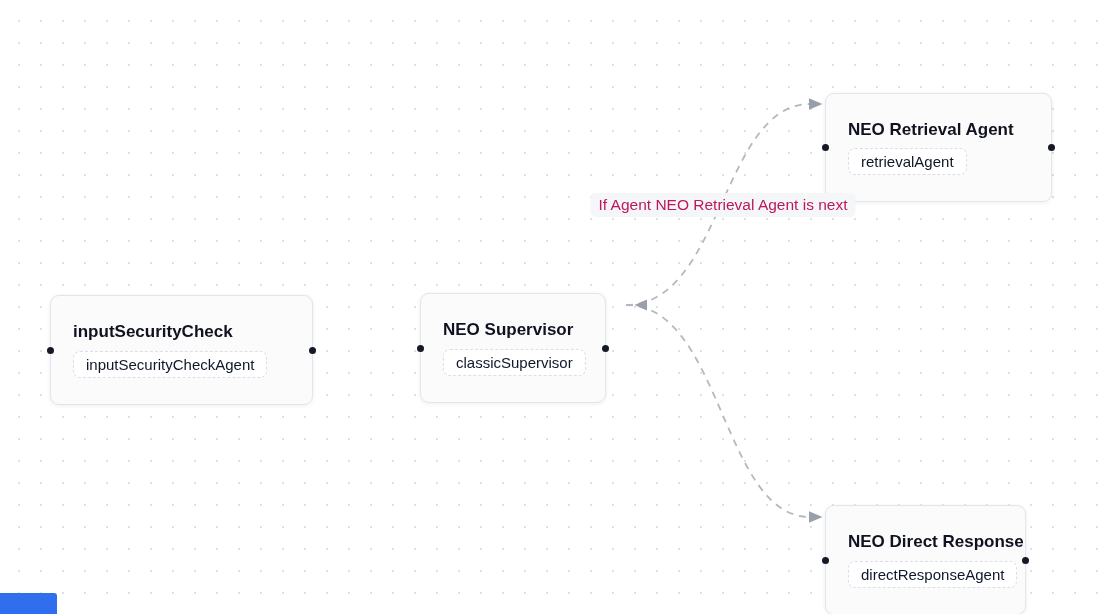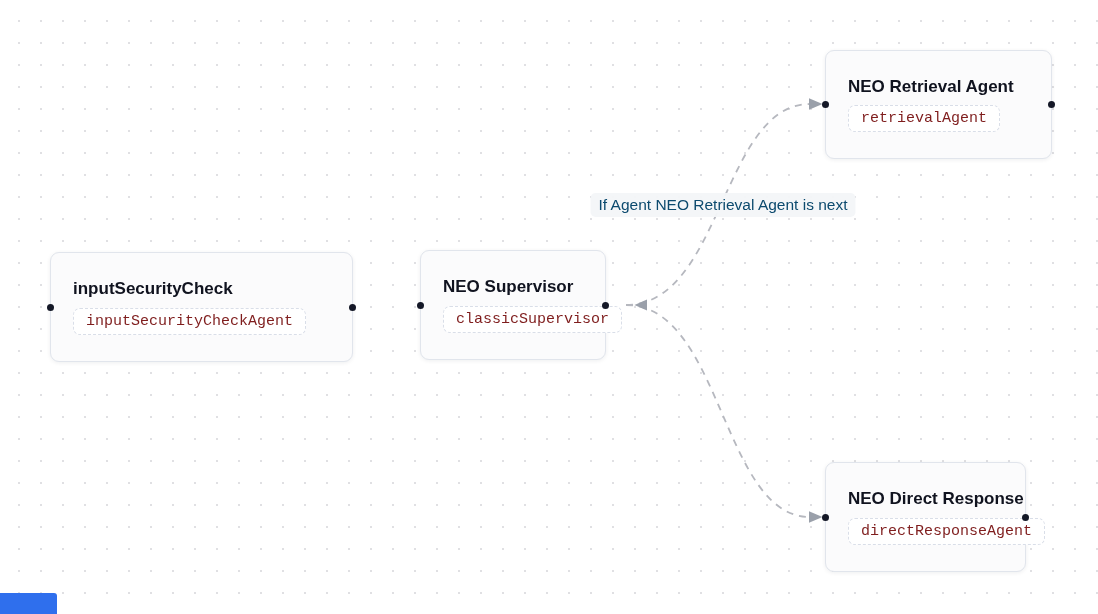--- a/index.html
+++ b/index.html
@@ -15,38 +15,38 @@
     background-position:8px 10px;
   }
   .edges{position:absolute;inset:0;pointer-events:none;}
   .edge-path{fill:none;stroke:#b6b8bf;stroke-width:1.8;stroke-dasharray:7 6;}
   .arrow{fill:#9aa0aa;stroke:none;}
   .node{
     position:absolute;box-sizing:border-box;
     background:#fbfbfc;border:1px solid #e1e5ec;border-radius:9px;
     box-shadow:0 1px 4px rgba(15,23,42,.07);
     display:flex;flex-direction:column;justify-content:center;
-    gap:9px;padding:14px 20px 14px 22px;align-items:flex-start;
+    gap:9px;padding:14px 20px 14px 22px;align-items:flex-start;margin-top:43px;
   }
   .node-title{
     font-size:17px;font-weight:700;color:#10131f;line-height:1.15;white-space:nowrap;
   }
   .node-badge{
     display:inline-block;background:#ffffff;border:1px dashed #d9dee8;
-    border-radius:7px;padding:4px 12px;font-size:15px;color:#7f1d1d;white-space:nowrap;font-family:Liberation Mono, monospace;
+    border-radius:7px;padding:4px 12px;font-size:15px;color:#0f172a;white-space:nowrap;
   }
   .handle{
     position:absolute;width:7px;height:7px;border-radius:50%;
     background:#141827;top:50%;margin-top:-3.5px;
   }
   .handle.left{left:-4px;}
   .handle.right{right:-4px;}
   .edge-label{
     position:absolute;transform:translate(-50%,-50%);
-    background:rgba(243,245,248,.95);color:#0c4a6e;
+    background:rgba(243,245,248,.95);color:#be185d;
     font-size:15.5px;padding:3px 8px;border-radius:5px;white-space:nowrap;
   }
   .partial-blue{
     position:absolute;left:0;bottom:0;width:57px;height:21px;
     background:#2f6fed;border-top-right-radius:3px;
   }
 </style>
 </head>
 <body>
 
@@ -57,21 +57,21 @@
       <path class="edge-path" d="M 626 305 C 722 305, 722 104, 810 104"></path>
       <polygon class="arrow" points="809,98.2 822.5,104 809,109.8"></polygon>
     </g>
     <g>
       <path class="edge-path" d="M 626 305 C 722 305, 722 517, 810 517"></path>
       <polygon class="arrow" points="809,511.2 822.5,517 809,522.8"></polygon>
     </g>
     <polygon class="arrow" points="647,299.4 634.5,305 647,310.6"></polygon>
   </svg>
 
-  <div class="node" style="left:50px;top:252px;width:303px;height:110px;">
+  <div class="node" style="left:50px;top:252px;width:263px;height:110px;">
     <div class="node-title">inputSecurityCheck</div>
     <div class="node-badge">inputSecurityCheckAgent</div>
     <span class="handle left"></span>
     <span class="handle right"></span>
   </div>
 
   <div class="node" style="left:420px;top:250px;width:186px;height:110px;">
     <div class="node-title">NEO Supervisor</div>
     <div class="node-badge">classicSupervisor</div>
     <span class="handle left"></span>

